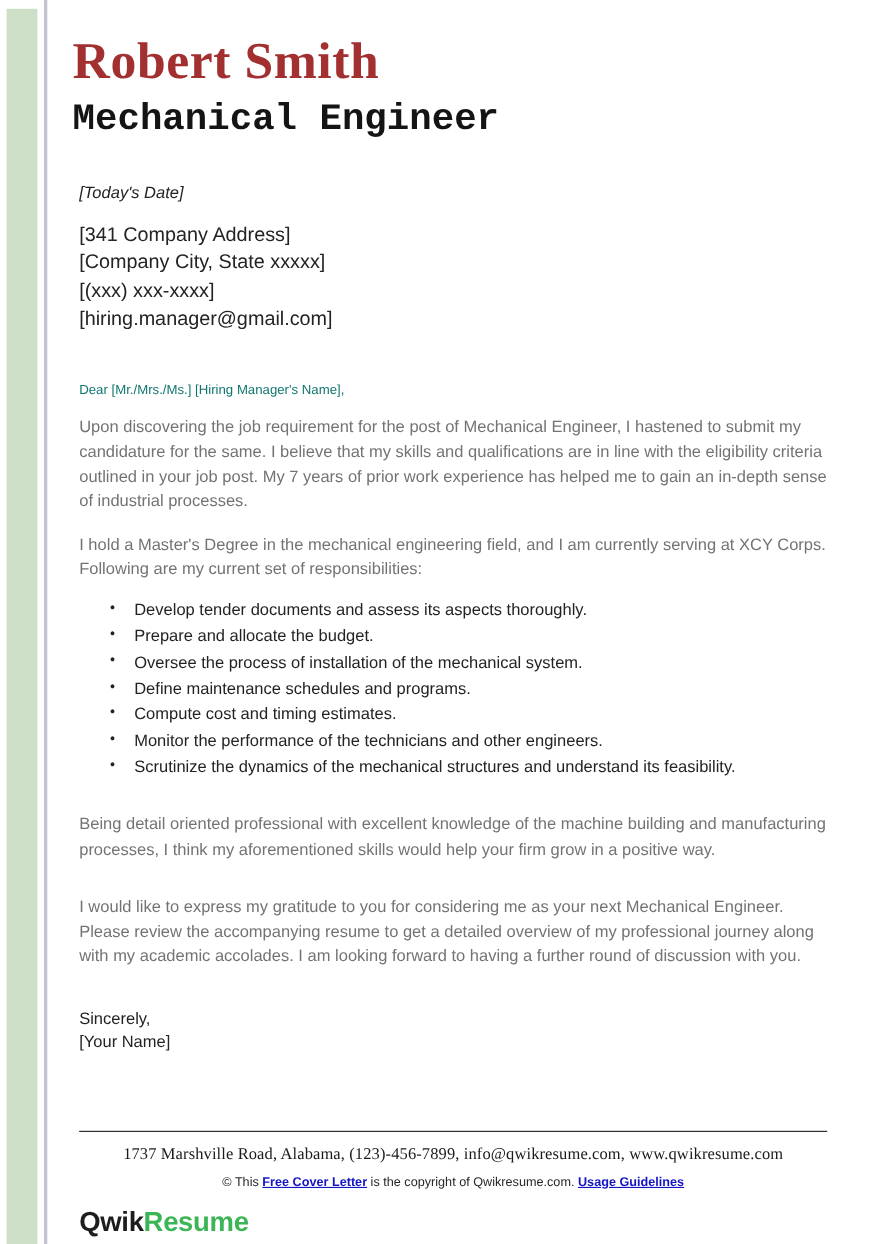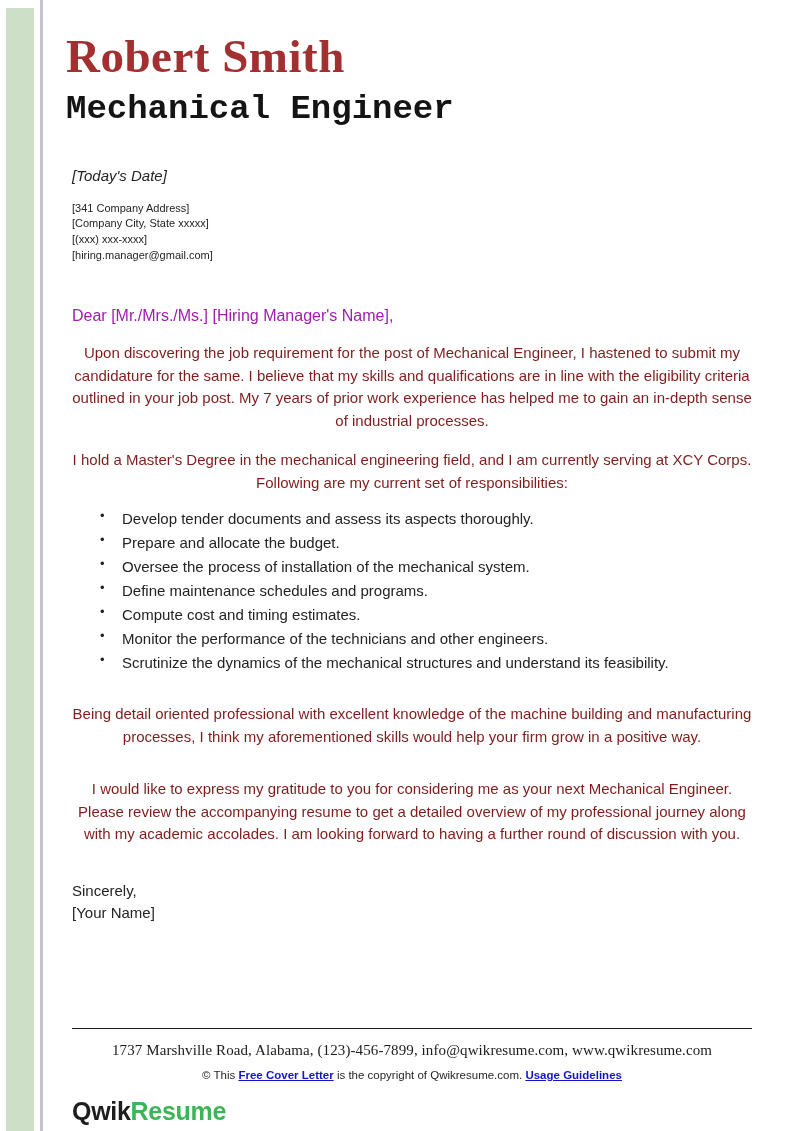--- a/index.html
+++ b/index.html
@@ -77,38 +77,38 @@
 
   
   .date-line {
     font-size: 15px;
     color: #232323;
     margin-top: 38px;
     font-style: italic;
   }
   .recipient {
     margin-top: 17px;
-    font-size: 11px;
+    font-size: 18px;
     color: #232323;
     line-height: 1.42;
   }
   .recipient div { white-space: nowrap; }
 
   
   .salutation {
     margin-top: 44px;
-    font-size: 16px;
-    color: #a21caf;
+    font-size: 12px;
+    color: #0f766e;
   }
   p.body-par {
     font-size: 15px;
-    color: #7f1d1d;
+    color: #737373;
     line-height: 1.50;
     margin: 17px 0 0 0;
-    text-align: center;
+    text-align: left;
   }
   p.body-par.gap-large { margin-top: 30px; }
 
   ul.duties {
     margin: 14px 0 0 0;
     padding: 0;
     list-style: none;
   }
   ul.duties li {
     font-size: 15px;

